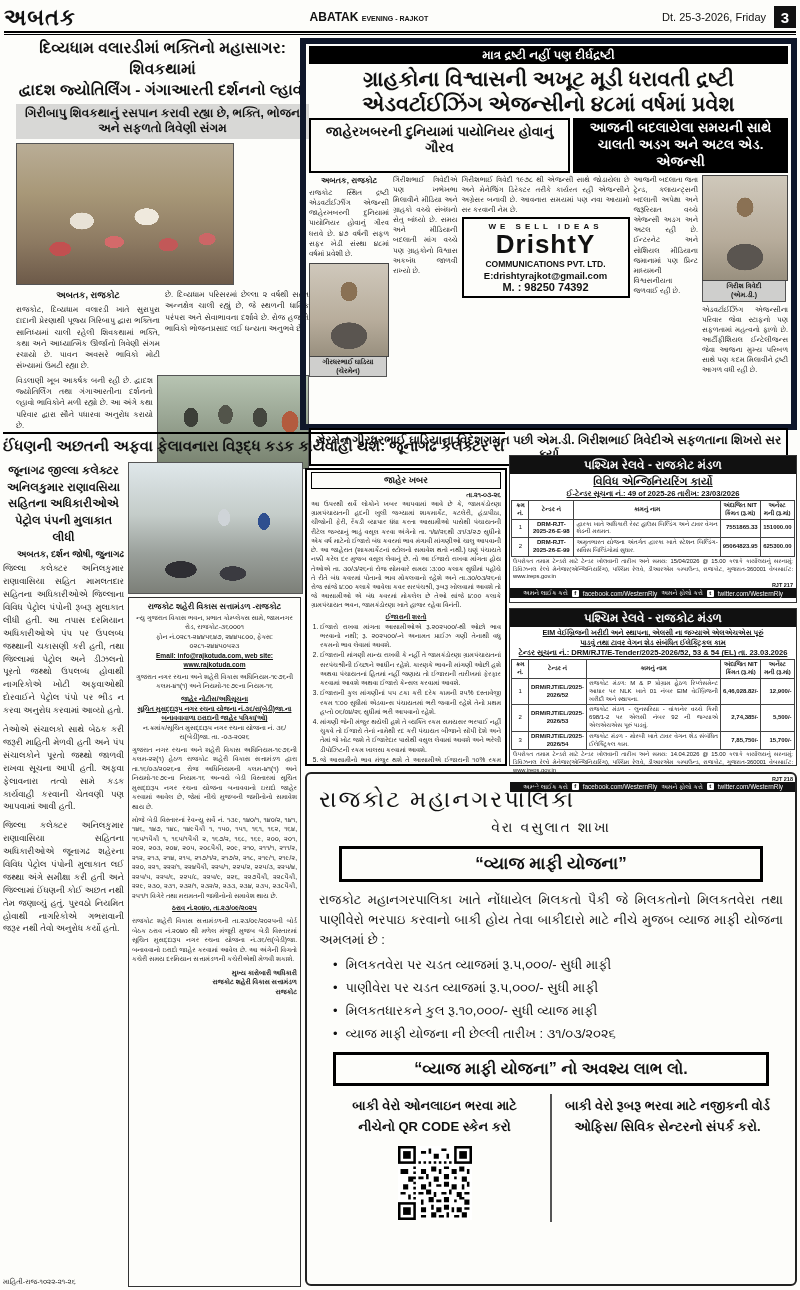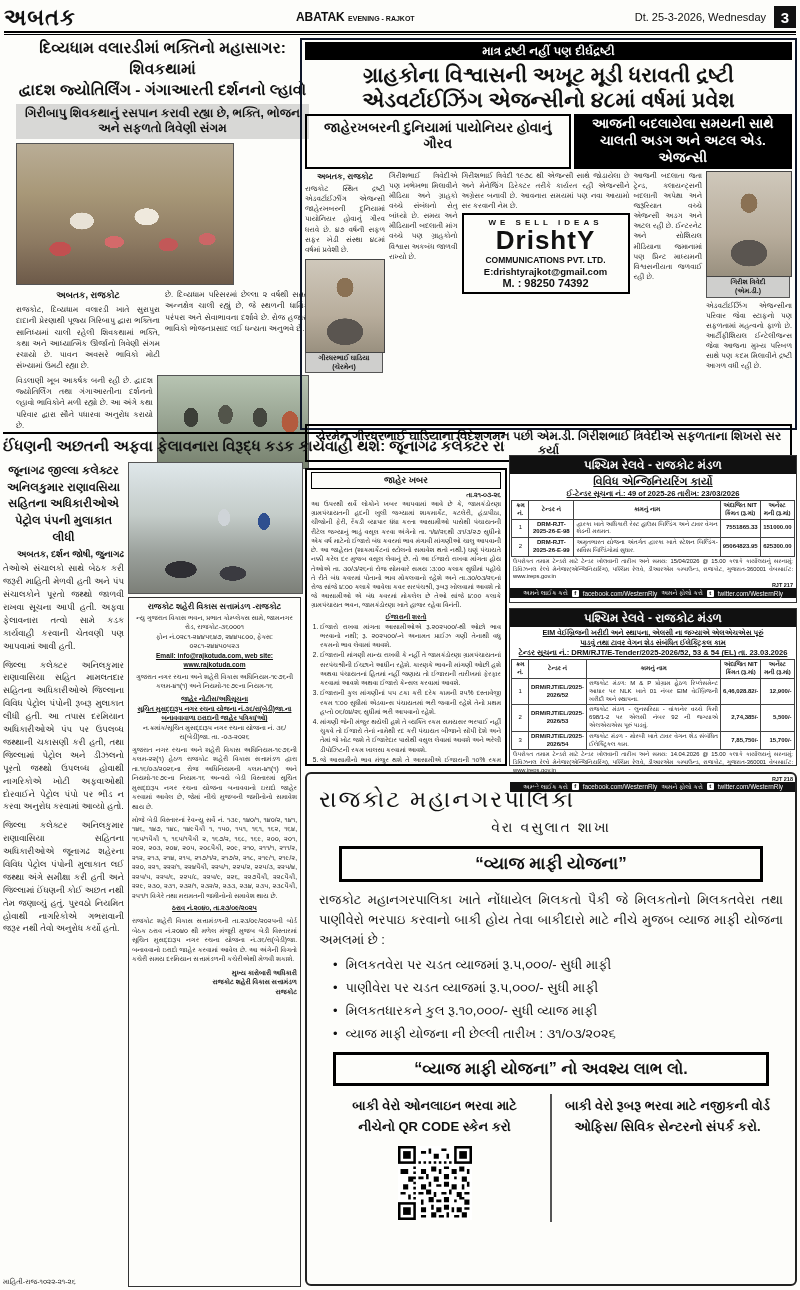--- a/index.html
+++ b/index.html
@@ -37,21 +37,21 @@
   .byline{font-weight:bold;text-align:center;font-size:9px;margin-bottom:2px;}
   .shiv-bottom{display:flex;gap:4px;margin-top:3px;}
   .ph-dign{width:150px;height:92px;flex:none;
     background:
       radial-gradient(12px 16px at 22% 45%,#3c3f38 0 60%,transparent 61%),
       radial-gradient(12px 16px at 45% 42%,#52544a 0 60%,transparent 61%),
       radial-gradient(12px 16px at 68% 45%,#44463e 0 60%,transparent 61%),
       radial-gradient(14px 18px at 88% 50%,#b35b3e 0 60%,transparent 61%),
       linear-gradient(180deg,#b7c4b2 0%,#9aa694 45%,#77816e 100%);}
   
-  .dr{position:absolute;left:300px;top:38px;width:497px;height:392px;border:2px solid #0f172a;box-sizing:border-box;padding:0 3px;}
+  .dr{position:absolute;left:300px;top:38px;width:497px;height:392px;border:6px solid #0f172a;box-sizing:border-box;padding:0 3px;}
   .dr-kick{background:#000;color:#fff;text-align:center;font-size:12px;font-weight:bold;padding:2px 0;margin:2px 0;}
   .dr h1{margin:1px 0;font-size:21px;line-height:1.2;text-align:center;font-weight:bold;}
   .dr-subs{display:flex;gap:3px;margin:2px 0;}
   .dr-sub-l{flex:1.2;border:2px solid #000;font-size:13.5px;font-weight:bold;text-align:center;padding:4px 1px;box-sizing:border-box;}
   .dr-sub-r{flex:1;background:#000;color:#fff;font-size:13.5px;font-weight:bold;text-align:center;padding:2px 1px;line-height:1.25;box-sizing:border-box;}
   .dr-body{display:flex;gap:4px;margin-top:2px;height:250px;overflow:hidden;}
   .dr-col{font-size:7.2px;line-height:1.4;}
   .dr-c1,.dr-c2,.dr-c4{flex:1;}
   .dr-c3{flex:none;width:168px;display:flex;flex-direction:column;}
   .dr-c5{flex:none;width:86px;}
@@ -136,21 +136,21 @@
 <body>
 
 <div class="page">
 
   <header class="masthead">
     <div class="mast-logo">અબતક</div>
     <div class="mast-center">
       <span>ABATAK</span>
       <small>EVENING - RAJKOT</small>
     </div>
-    <div class="mast-date">Dt. 25-3-2026, Wednesday</div>
+    <div class="mast-date">Dt. 25-3-2026, Friday</div>
     <div class="pagebox">3</div>
   </header>
   <div class="rule1"></div>
   <div class="rule2"></div>
 
   <article class="shiv">
     <h1>
       <span>દિવ્યધામ વલારડીમાં ભક્તિનો મહાસાગર: શિવકથામાં</span><br>
       <span>દ્વાદશ જ્યોતિર્લિંગ - ગંગાઆરતી દર્શનનો લ્હાવો</span>
     </h1>
@@ -218,22 +218,22 @@
     <div class="dr-strip">ચેરમેન ગીરધરભાઈ ઘાડિયાના વિદેશગમન પછી એમ.ડી. ગિરીશભાઈ ત્રિવેદીએ સફળતાના શિખરો સર કર્યા</div>
   </article>
 
   <section class="bottom">
 
     <h2 class="fuel-head" style="margin:0;">ઈંધણની અછતની અફવા ફેલાવનારા વિરૂદ્ધ કડક કાર્યવાહી થશે: જૂનાગઢ કલેક્ટર રાણાવસીયા</h2>
 
     <div class="fuel-left">
       <div class="fuel-sub">જૂનાગઢ જીલ્લા કલેક્ટર અનિલકુમાર રાણાવસિયા સહિતના અધિકારીઓએ પેટ્રોલ પંપની મુલાકાત લીધી</div>
       <div class="fuel-by">અબતક, દર્શન જોષી, જુનાગઢ</div>
+      <p class="fuel-p j">જિલ્લા કલેક્ટર અનિલકુમાર રાણાવાસિયા સહિત મામલતદાર સહિતના અધિકારીઓએ જિલ્લાના વિવિધ પેટ્રોલ પંપોની રૂબરૂ મુલાકાત લીધી હતી. આ તપાસ દરમિયાન અધિકારીઓએ પંપ પર ઉપલબ્ધ જથ્થાની ચકાસણી કરી હતી, તથા જિલ્લામાં પેટ્રોલ અને ડીઝલનો પૂરતો જથ્થો ઉપલબ્ધ હોવાથી નાગરિકોએ ખોટી અફવાઓથી દોરવાઈને પેટ્રોલ પંપો પર ભીડ ન કરવા અનુરોધ કરવામાં આવ્યો હતો.</p>
       <p class="fuel-p j">તેઓએ સંચાલકો સાથે બેઠક કરી જરૂરી માહિતી મેળવી હતી અને પંપ સંચાલકોને પૂરતો જથ્થો જાળવી રાખવા સૂચના આપી હતી. અફવા ફેલાવનારા તત્વો સામે કડક કાર્યવાહી કરવાની ચેતવણી પણ આપવામાં આવી હતી.</p>
-      <p class="fuel-p j">જિલ્લા કલેક્ટર અનિલકુમાર રાણાવાસિયા સહિત મામલતદાર સહિતના અધિકારીઓએ જિલ્લાના વિવિધ પેટ્રોલ પંપોની રૂબરૂ મુલાકાત લીધી હતી. આ તપાસ દરમિયાન અધિકારીઓએ પંપ પર ઉપલબ્ધ જથ્થાની ચકાસણી કરી હતી, તથા જિલ્લામાં પેટ્રોલ અને ડીઝલનો પૂરતો જથ્થો ઉપલબ્ધ હોવાથી નાગરિકોએ ખોટી અફવાઓથી દોરવાઈને પેટ્રોલ પંપો પર ભીડ ન કરવા અનુરોધ કરવામાં આવ્યો હતો.</p>
       <p class="fuel-p j">જિલ્લા કલેક્ટર અનિલકુમાર રાણાવાસિયા સહિતના અધિકારીઓએ જૂનાગઢ શહેરના વિવિધ પેટ્રોલ પંપોની મુલાકાત લઈ જથ્થા અંગે સમીક્ષા કરી હતી અને જિલ્લામાં ઈંધણની કોઈ અછત નથી તેમ જણાવ્યું હતું. પુરવઠો નિયમિત હોવાથી નાગરિકોએ ગભરાવાની જરૂર નથી તેવો અનુરોધ કર્યો હતો.</p>
       <div class="credit">માહિતી-રાજ-૧૦૨૨-૨૧-૨૬</div>
     </div>
 
     <div class="photo ph-pump"></div>
 
     <div class="ruda">
       <div class="t1">રાજકોટ શહેરી વિકાસ સત્તામંડળ -રાજકોટ</div>
       <div class="c">ન્યુ ગુજરાત વિકાસ ભવન, પ્રભાત કોમ્પ્લેક્સ સામે, જામનગર રોડ, રાજકોટ-૩૬૦૦૦૧</div>
       <div class="c">ફોન નં.૦૨૮૧-૨૪૪૫૬૪૭, ૨૪૪૫૮૦૦, ફેક્સ: ૦૨૮૧-૨૪૪૫૦૫૨૩</div>

